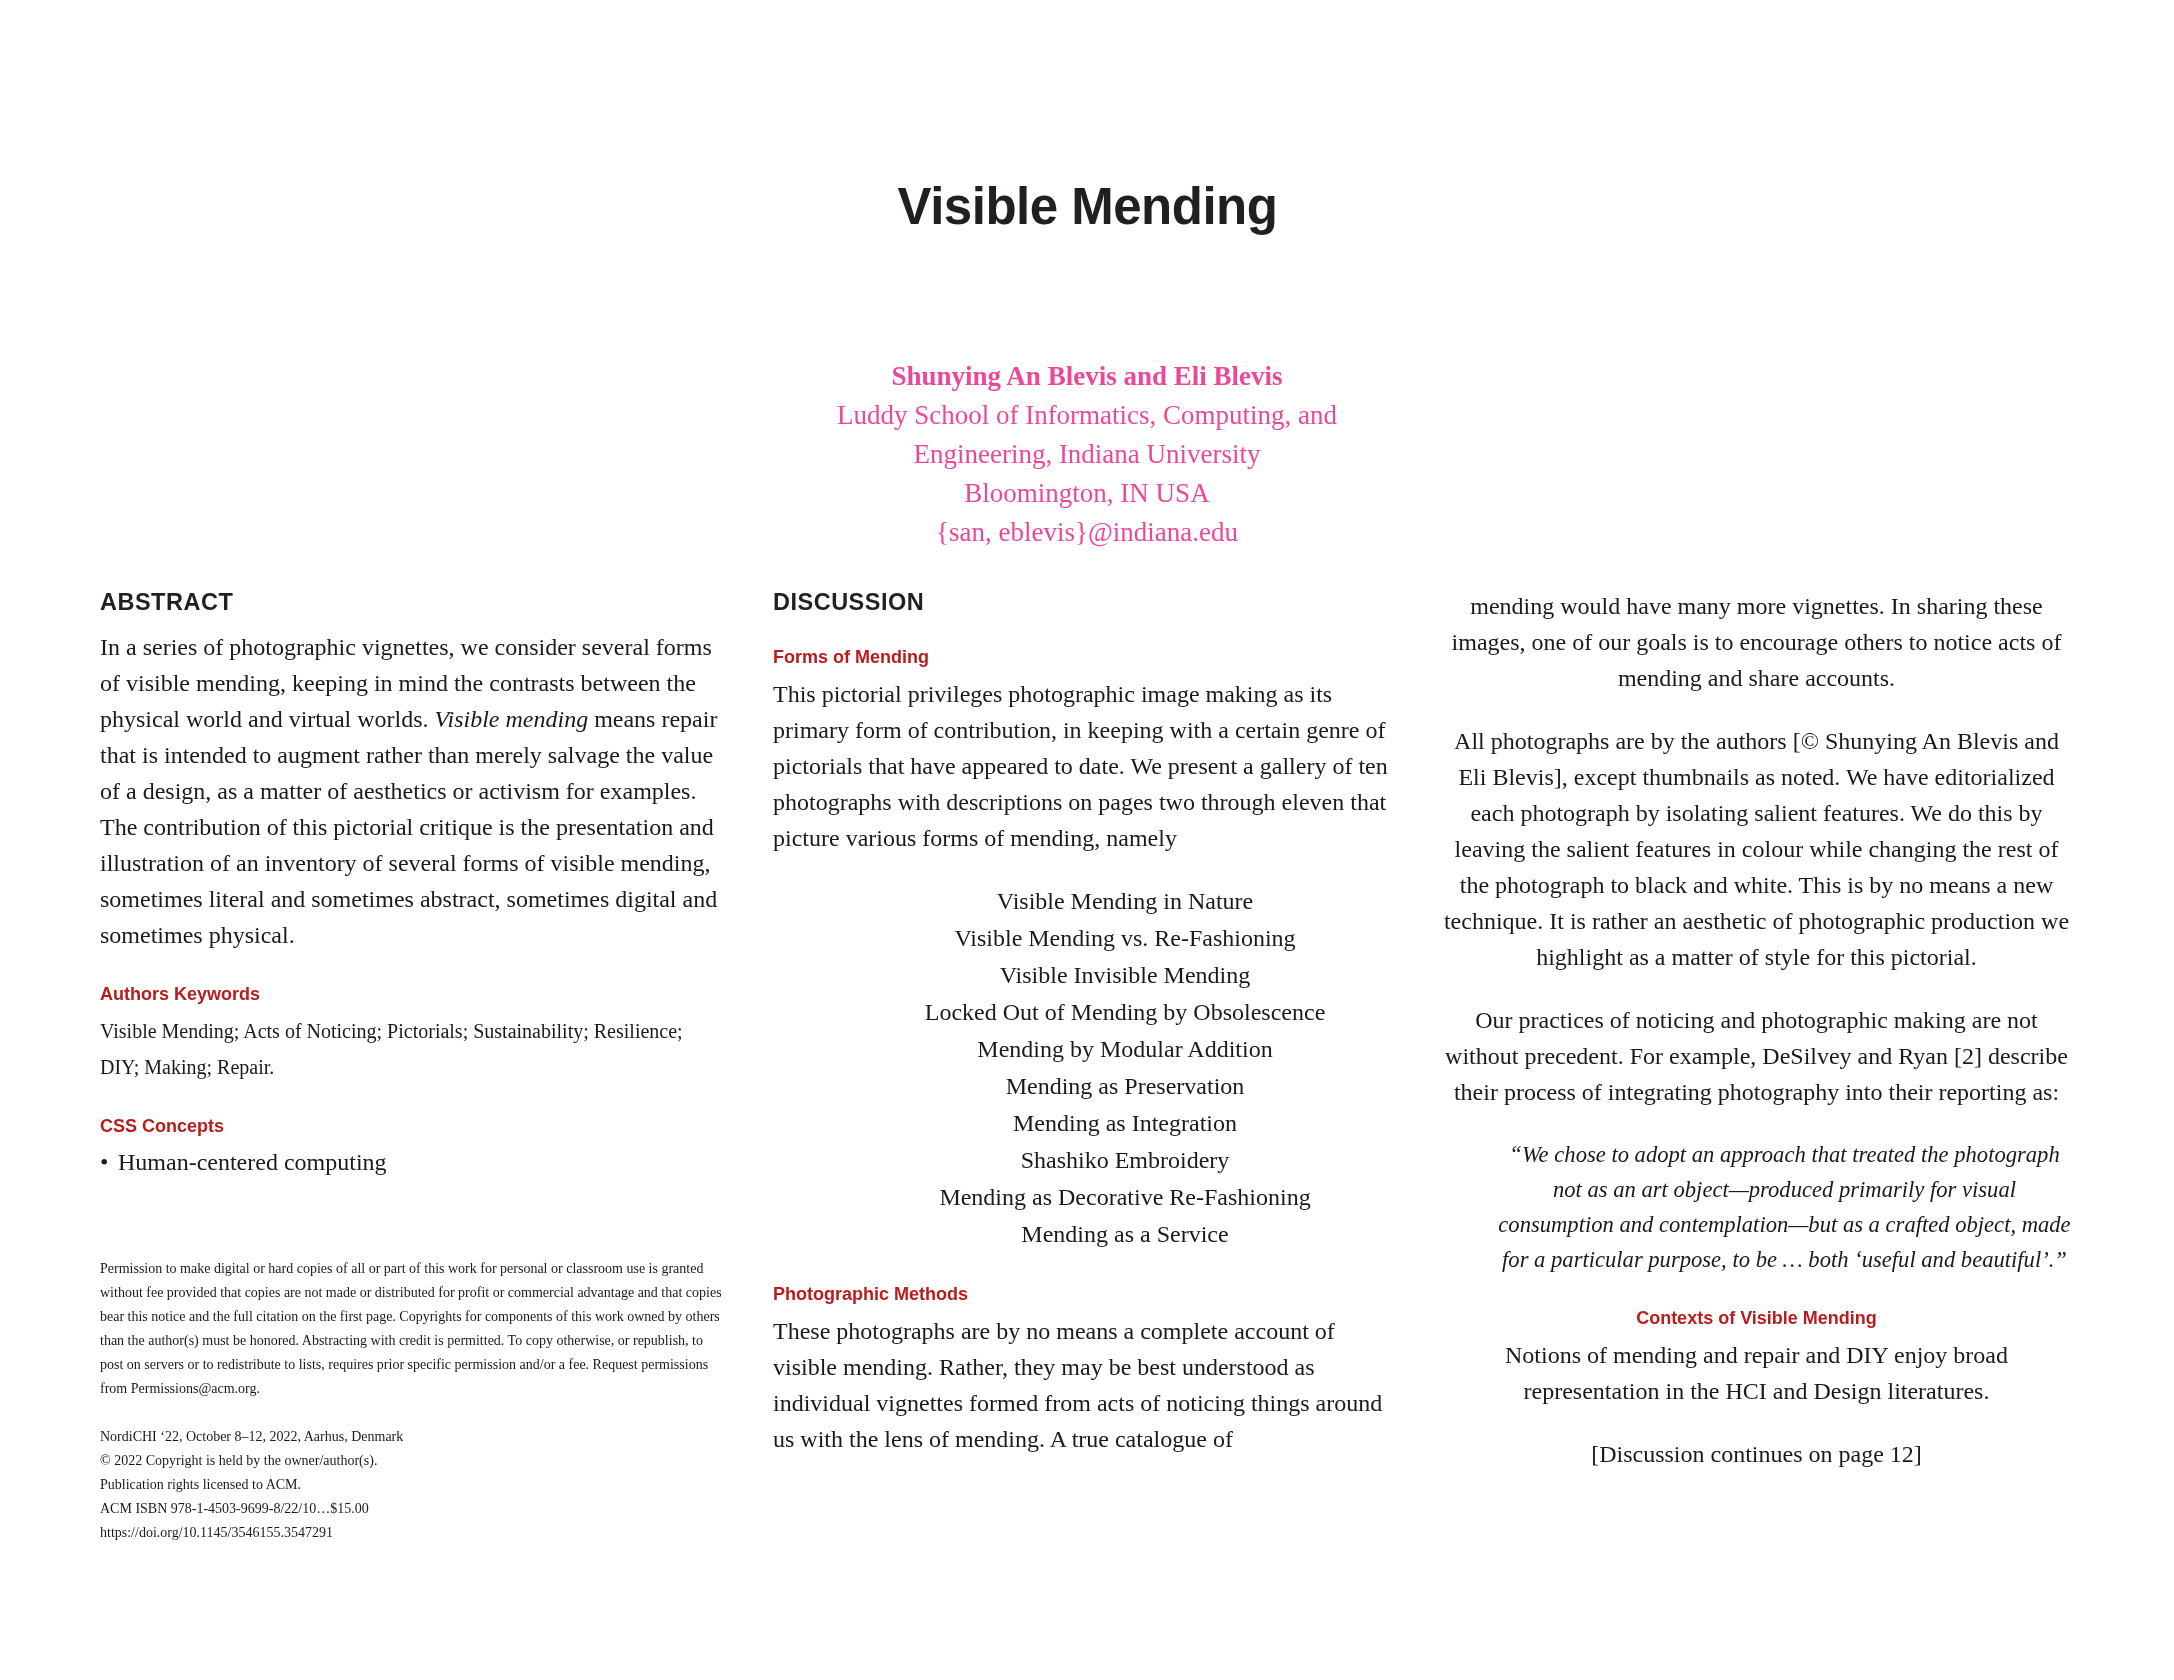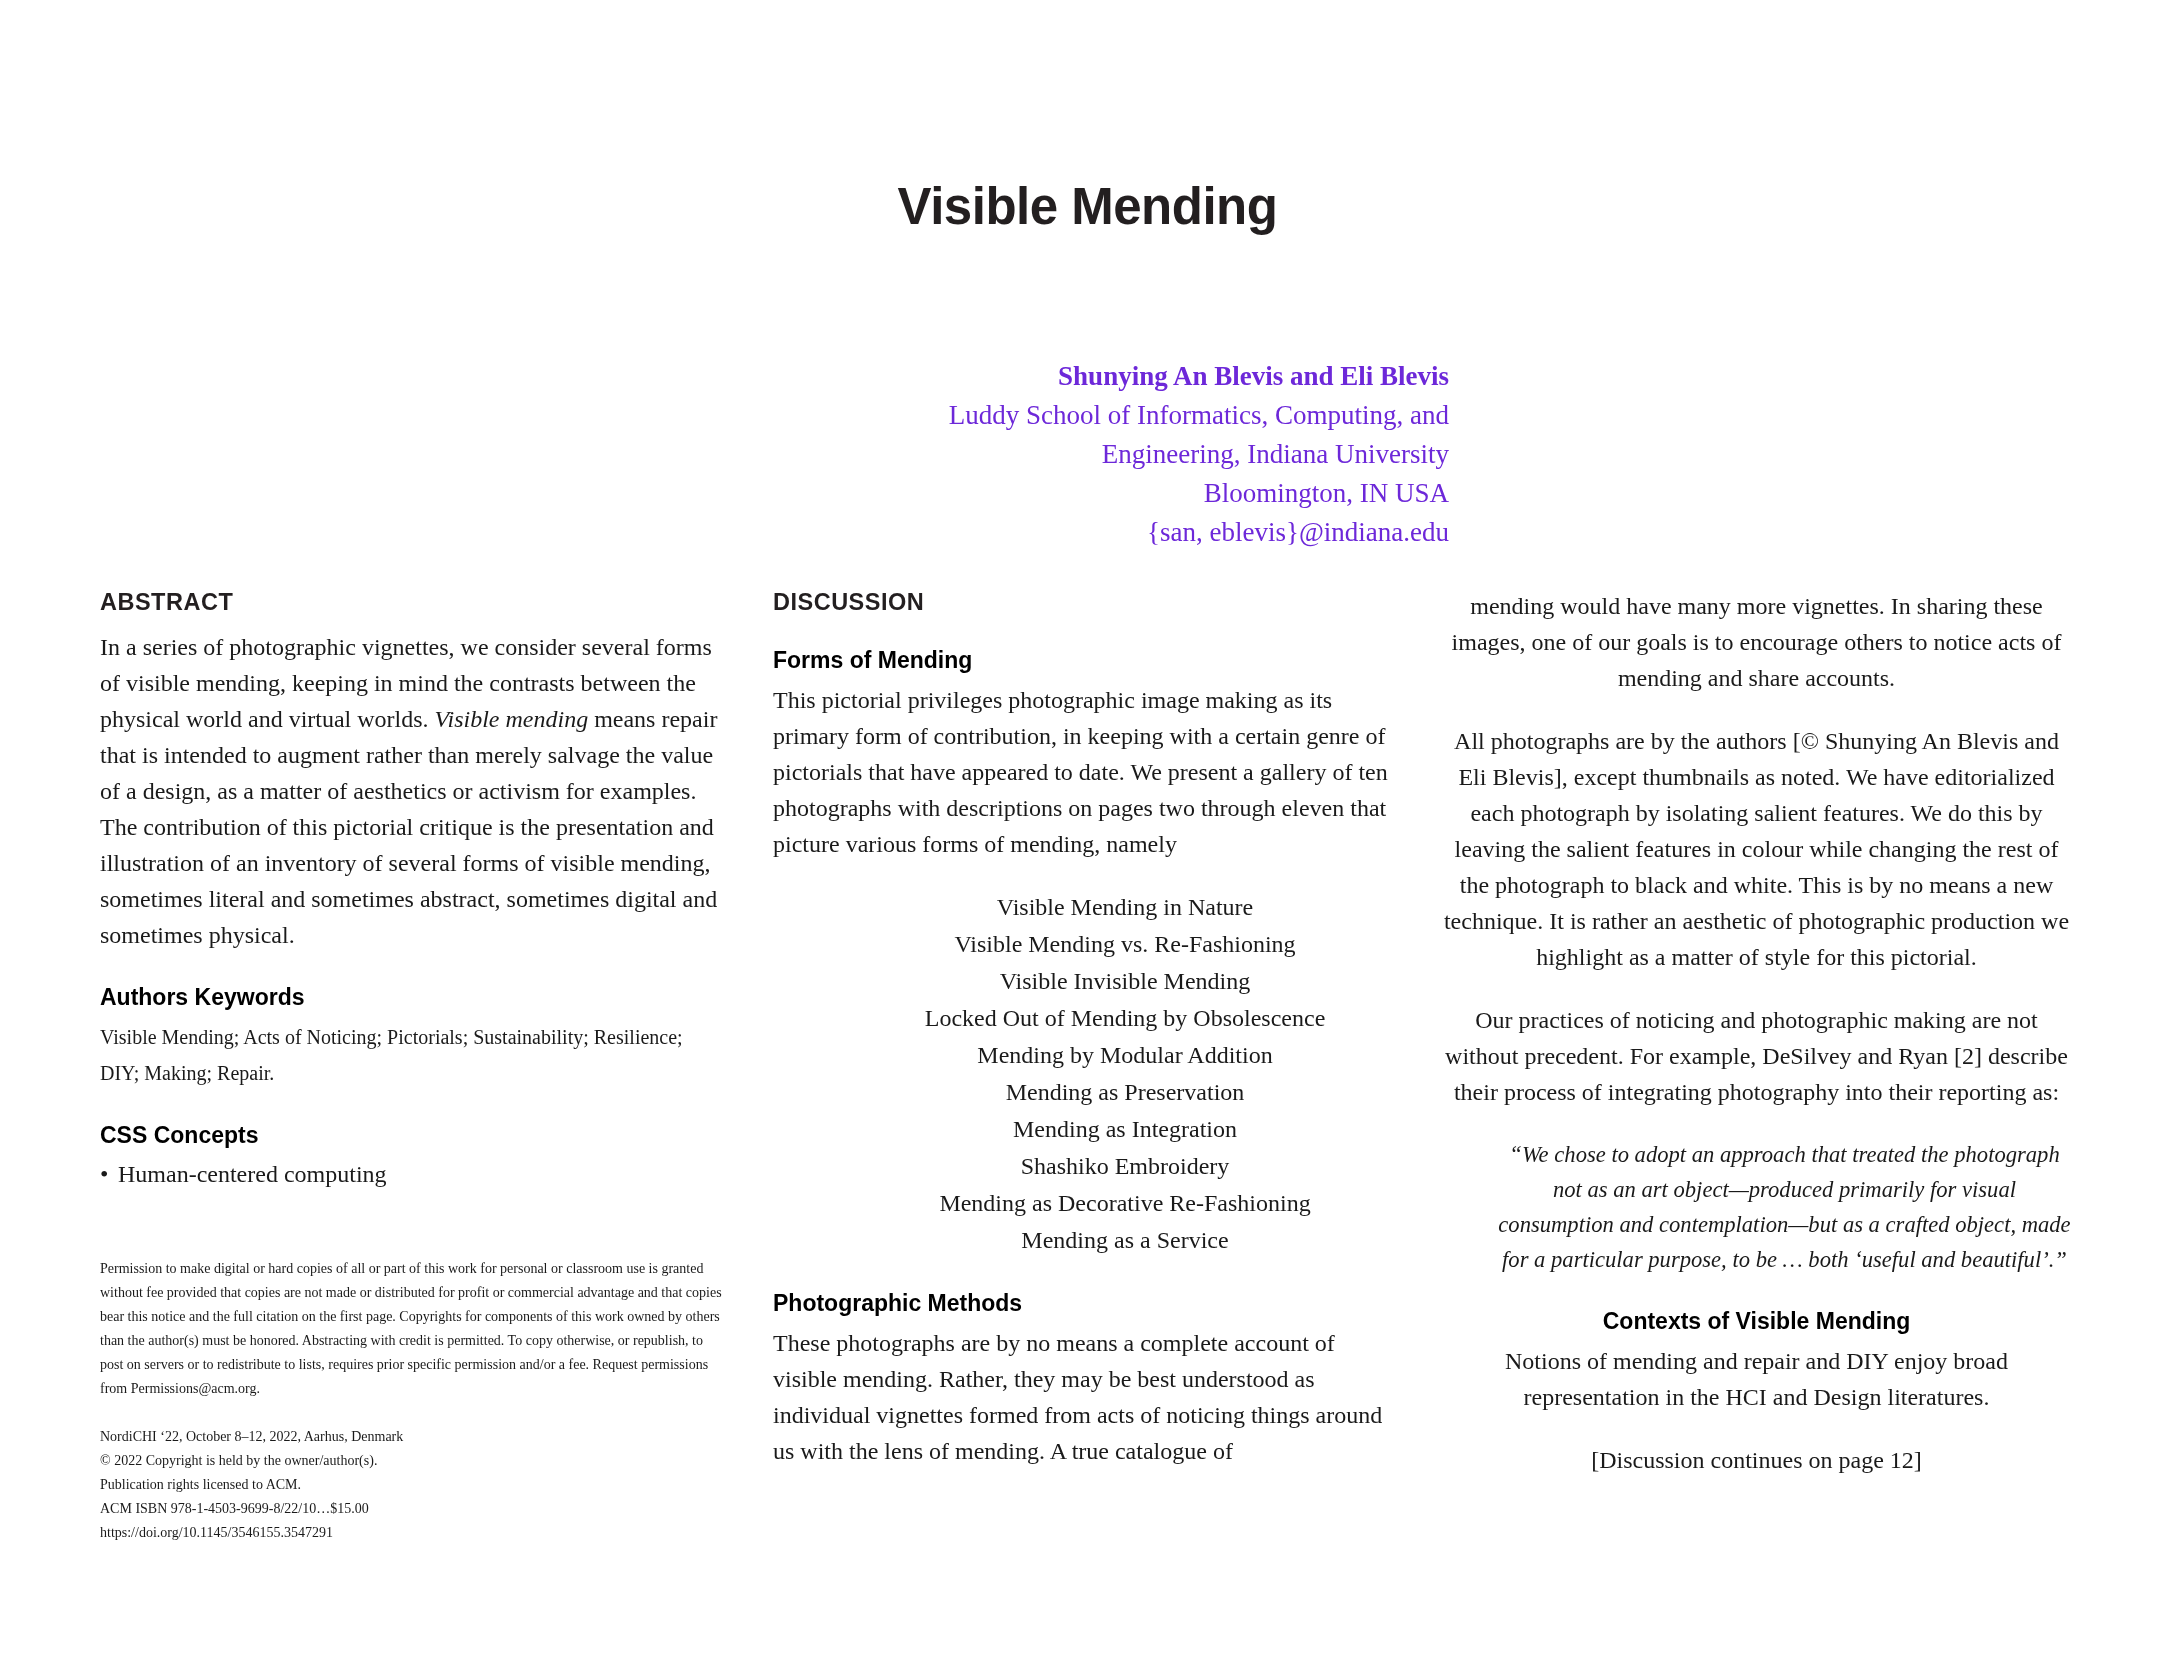--- a/index.html
+++ b/index.html
@@ -29,25 +29,25 @@
     letter-spacing: -0.5px;
     color: #231f20;
   }
 
   
   .authors {
     position: absolute;
     left: 725px;
     top: 357px;
     width: 724px;
-    text-align: right;
+    text-align: center;
     font-family: "Liberation Serif", "DejaVu Serif", serif;
     font-size: 27px;
     line-height: 39px;
-    color: #6d28d9;
+    color: #ec4899;
   }
   .authors .names {
     font-weight: bold;
   }
 
   
   .col {
     position: absolute;
     top: 588px;
   }
@@ -61,22 +61,22 @@
     font-weight: bold;
     font-size: 23.5px;
     letter-spacing: 0.5px;
     color: #231f20;
     margin: 0 0 12.7px 0;
     line-height: 1.2;
   }
   h3.sub-head {
     font-family: "Liberation Sans", "DejaVu Sans", sans-serif;
     font-weight: bold;
-    font-size: 23px;
-    color: #000000;
+    font-size: 18px;
+    color: #b91c1c;
     margin: 31px 0 7.2px 0;
     line-height: 1.2;
   }
 
   
   p.body {
     font-family: "Liberation Serif", "DejaVu Serif", serif;
     font-size: 24px;
     line-height: 36px;
     color: #1a1a1a;

